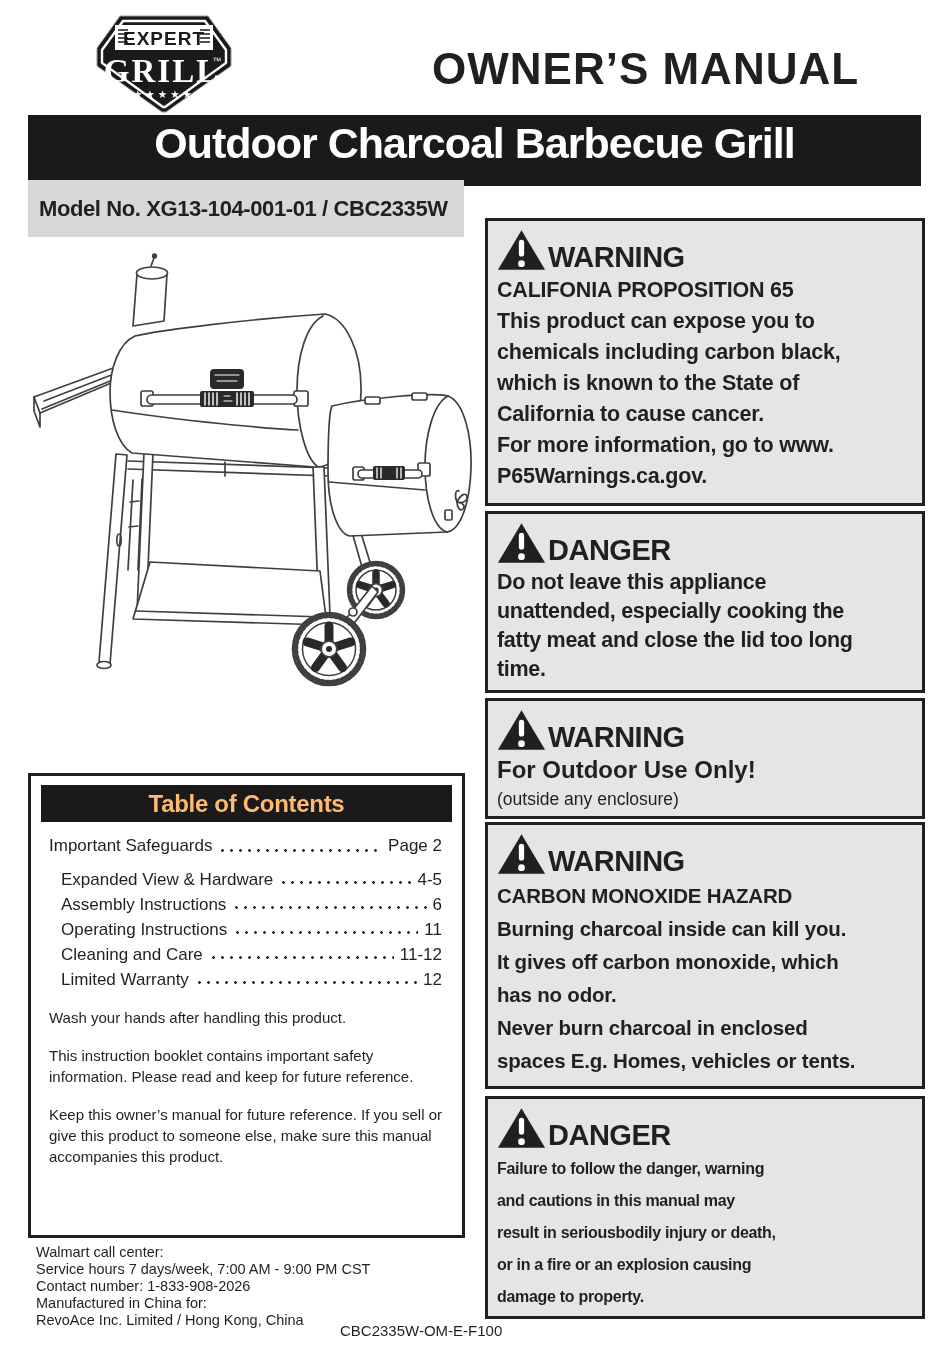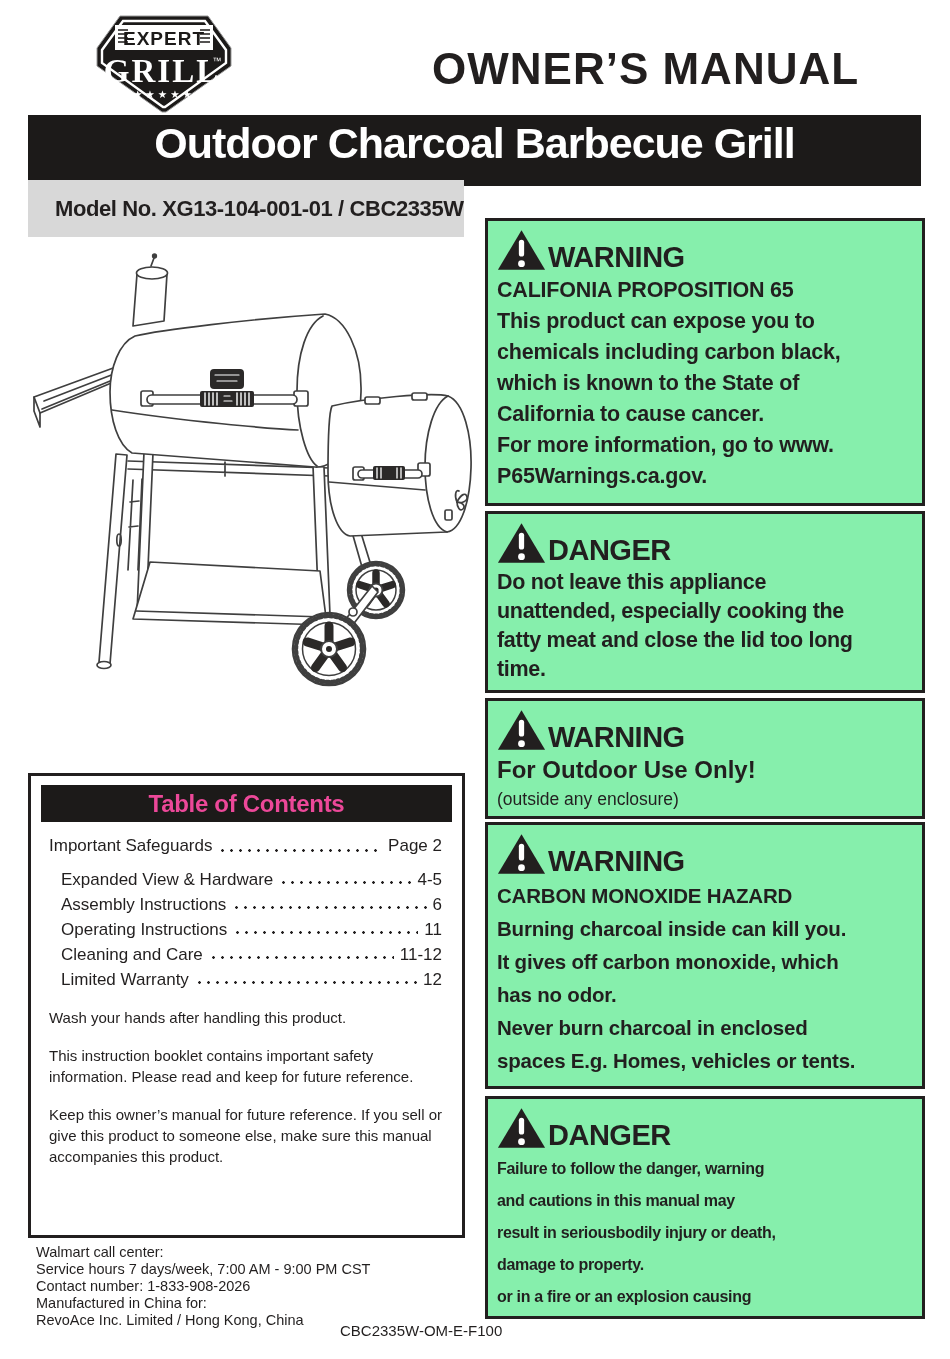--- a/index.html
+++ b/index.html
@@ -7,49 +7,49 @@
         font-family:"Liberation Sans",sans-serif;color:#221f1f;}
 
   
   .logo{position:absolute;left:84px;top:12px;width:160px;height:104px;}
   .owners-title{position:absolute;left:432px;top:44px;width:420px;text-align:center;
         font-size:44px;font-weight:bold;letter-spacing:1px;white-space:nowrap;}
 
   .black-banner{position:absolute;left:28px;top:115px;width:893px;height:71px;background:#1c1a19;
         color:#fff;font-size:43px;font-weight:bold;letter-spacing:-1px;text-align:center;line-height:56px;white-space:nowrap;}
   .model-banner{position:absolute;left:28px;top:180px;width:436px;height:57px;background:#d8d8d8;
-        font-size:22px;font-weight:bold;letter-spacing:-0.4px;line-height:57px;padding-left:27px;box-sizing:border-box;white-space:nowrap;}
+        font-size:22px;font-weight:bold;letter-spacing:-0.4px;line-height:57px;padding-left:11px;box-sizing:border-box;white-space:nowrap;}
 
   
   .grill-fig{position:absolute;left:20px;top:240px;width:460px;height:480px;margin:0;}
   .grill-fig svg{width:100%;height:100%;}
 
   
-  .wbox{position:absolute;left:485px;width:440px;border:3px solid #221f1f;background:#86efac;
+  .wbox{position:absolute;left:485px;width:440px;border:3px solid #221f1f;background:#e5e5e5;
         box-sizing:border-box;padding:7px 12px 4px 9px;}
   .b1{top:218px;height:288px;}
   .b2{top:511px;height:182px;}
   .b3{top:698px;height:121px;}
   .b4{top:822px;height:267px;}
   .b5{top:1096px;height:223px;}
   .whead{display:flex;align-items:flex-end;margin-bottom:3px;}
   .whead svg{width:49px;height:44px;flex:0 0 auto;}
   .wtitle{font-size:29px;font-weight:bold;letter-spacing:-0.5px;line-height:0.92;padding:0 0 1px 2px;}
   .wlines .tline{font-weight:bold;white-space:nowrap;}
   .b1 .wlines .tline{font-size:21.5px;line-height:31px;letter-spacing:-0.2px;}
   .b2 .wlines .tline{font-size:21.5px;line-height:29px;letter-spacing:-0.3px;}
   .b3 .wlines .tline{font-size:24px;line-height:30px;}
   .b3 .wnote{font-size:17.5px;margin-top:4px;}
   .b4 .wlines .tline{font-size:20.5px;line-height:33px;letter-spacing:-0.2px;}
   .b5 .wlines .tline{font-size:16px;line-height:32px;letter-spacing:-0.3px;}
 
   
   .toc-box{position:absolute;left:28px;top:773px;width:437px;height:465px;border:3px solid #221f1f;
         box-sizing:border-box;background:#fff;padding:8px;}
-  .toc-bar{height:37px;background:#1c1a19;color:#ec4899;text-align:center;font-size:24px;font-weight:bold;
+  .toc-bar{height:37px;background:#1c1a19;color:#fdba74;text-align:center;font-size:24px;font-weight:bold;
         line-height:37px;margin:1px 2px 11px 2px;letter-spacing:-0.3px;}
   .toc-rows{margin:0 12px 0 10px;}
   .toc-row{display:flex;align-items:flex-end;height:25px;font-size:17px;}
   .toc-row.first{margin-bottom:7px;align-items:center;}
   .toc-row.indent{padding-left:12px;}
   .leader{flex:1;height:6px;align-self:flex-end;margin:0 6px 5px 6px;
         background-image:radial-gradient(circle,#221f1f 1.2px,rgba(0,0,0,0) 1.5px);
         background-size:9px 5px;background-repeat:repeat-x;background-position:0 100%;}
   .notice{margin:17px 10px 0 10px;font-size:15px;line-height:21px;}
 
@@ -242,22 +242,22 @@
           <path d="M26 2 L51 44 L1 44 Z" fill="#221f1f"></path>
           <rect x="23.2" y="12" width="5.6" height="18" rx="2.8" fill="#fff"></rect>
           <circle cx="26" cy="37.5" r="3.6" fill="#fff"></circle>
         </svg>
       <span class="wtitle">DANGER</span>
     </div>
     <div class="wlines">
         <div class="tline">Failure to follow the danger, warning</div>
         <div class="tline">and cautions in this manual may</div>
         <div class="tline">result in seriousbodily injury or death,</div>
+        <div class="tline">or in a fire or an explosion causing</div>
         <div class="tline">damage to property.</div>
-        <div class="tline">or in a fire or an explosion causing</div>
       </div>
   </div>
 
   <div class="toc-box">
     <div class="toc-bar">Table of Contents</div>
     <div class="toc-rows">
       <div class="toc-row first">
         <span>Important Safeguards</span>
           <span class="leader"></span>
           <span>Page 2</span>

